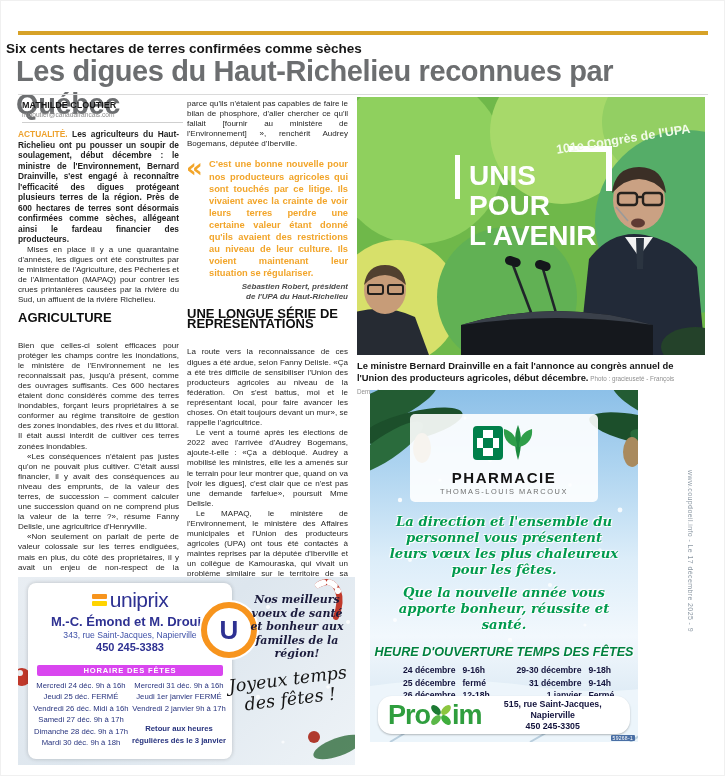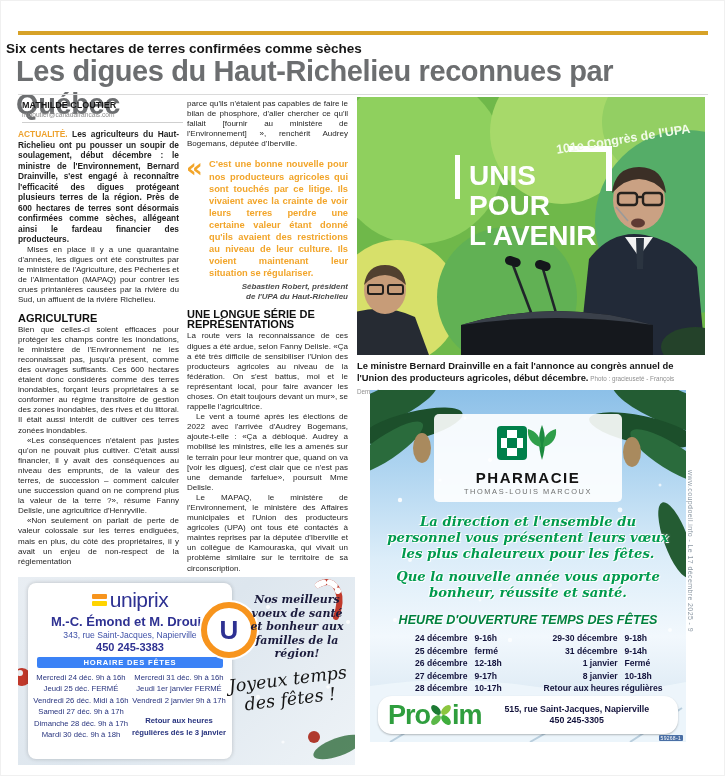--- a/index.html
+++ b/index.html
@@ -21,37 +21,37 @@
 
   
   .col{position:absolute;width:161px;font-size:8.05px;line-height:10.1px;text-align:justify;
        color:#1f1f1f;overflow:hidden;}
   .col1{left:18px;top:129px;height:446px;}
   .col2{left:187px;top:99px;height:477px;}
   .col p{margin:0;text-indent:9px;}
   .col p.noindent{text-indent:0;}
   .lead{font-weight:bold;font-size:8.35px;line-height:10.55px;}
   .lead .lead-label{color:#eda12d;}
-  .sec-title{font-weight:bold;font-size:11px;line-height:10px;margin:7px 0 2px;text-align:left;color:#0f0f0f;}
+  .sec-title{font-weight:bold;font-size:13px;line-height:10px;margin:7px 0 18px;text-align:left;color:#0f0f0f;}
 
   .quote{position:relative;margin:9px 0 7px;padding-left:22px;}
   .quote-mark{position:absolute;left:-1px;top:-3px;font-size:26px;font-weight:bold;color:#f2a52a;
               line-height:1;font-family:"DejaVu Sans",sans-serif;}
   .quote-text{font-weight:bold;color:#f2a52a;font-size:9.3px;line-height:12.1px;text-align:justify;}
   .quote-attr{margin-top:3px;text-align:right;font-style:italic;font-weight:bold;font-size:8px;
               line-height:10px;color:#4c4c4c;}
   .collab{text-align:right;font-style:italic;font-weight:bold;font-size:8.1px;margin-top:2px;}
 
   
   .photo{left:357px;top:97px;width:348px;height:258px;background:#5fae4c;overflow:hidden;}
   .caption{left:357px;top:360px;width:348px;font-size:9.4px;font-weight:bold;line-height:11.8px;color:#161616;}
   .credit{font-size:6.3px;font-weight:normal;color:#8f8f8f;}
 
   
-  .pharma{left:370px;top:390px;width:316px;height:352px;overflow:hidden;text-align:center;
+  .pharma{left:370px;top:390px;width:268px;height:352px;overflow:hidden;text-align:center;
           background:linear-gradient(180deg,#8cc0e8 0%,#aed4f0 22%,#dcedf9 48%,#f2f8fd 70%,#cfe1ef 100%);}
   .pharma-deco{left:0;top:0;width:316px;height:352px;pointer-events:none;}
   .ph-logo-box{position:relative;margin:24px auto 0;width:188px;padding:7px 0 6px;background:rgba(255,255,255,0.9);
                border-radius:5px;}
   .ph-logo-title{font-size:15px;font-weight:bold;letter-spacing:1.5px;color:#141414;margin-top:2px;}
   .ph-logo-sub{font-size:7.4px;letter-spacing:1.6px;color:#6f6f6f;margin-top:1px;}
   .ph-greet{position:relative;font-family:"DejaVu Serif",serif;font-style:italic;font-weight:bold;
             color:#009a4e;text-shadow:0 0 3px #fff,1px 1px 0 #fff,-1px -1px 0 #fff;padding:0 16px;}
   .ph-greet1{margin-top:12px;font-size:13.2px;line-height:16px;}
   .ph-greet2{margin-top:7px;font-size:13.2px;line-height:16px;}
@@ -83,21 +83,21 @@
              box-shadow:0 0 4px rgba(0,0,0,0.2);text-align:center;overflow:hidden;}
   .uni-logo{display:flex;align-items:center;justify-content:center;gap:3px;margin-top:7px;}
   .uni-bars{display:flex;flex-direction:column;gap:2px;}
   .uni-bar{width:15px;height:5px;border-radius:1px;}
   .uni-bar.orange{background:#f7941d;}
   .uni-bar.yellow{background:#ffd400;}
   .uni-word{font-size:21px;font-weight:normal;color:#2e3192;letter-spacing:-0.5px;line-height:20px;}
   .uni-owners{font-size:13px;font-weight:bold;color:#2e3192;margin-top:4px;}
   .uni-address{font-size:8.6px;color:#3f51a8;margin-top:1px;}
   .uni-phone{font-size:11px;font-weight:bold;color:#2e3192;margin-top:1px;}
-  .uni-band{margin:4px 9px 0;background:#3b82f6;color:#fff;font-size:7.6px;font-weight:bold;
+  .uni-band{margin:12px 9px 0;background:#d946ef;color:#fff;font-size:7.6px;font-weight:bold;
             letter-spacing:0.8px;line-height:11px;border-radius:2px;}
   .uni-sched{display:flex;margin-top:4px;padding:0 4px;}
   .uni-scol{flex:1;font-size:7.7px;color:#27337e;line-height:11.4px;}
   .uni-note{font-weight:bold;margin-top:9px;line-height:11.4px;}
   .uni-circle{position:absolute;left:183px;top:25px;width:44px;height:44px;background:#fff;
               border:6px solid #f7941d;border-radius:50%;box-shadow:0 0 0 2px #fff;
               display:flex;align-items:center;justify-content:center;}
   .uni-circle span{font-size:26px;font-weight:bold;color:#2e3192;line-height:1;}
   .uni-wish{position:absolute;left:226px;top:16px;width:106px;text-align:center;
             font-family:"DejaVu Serif",serif;font-style:italic;font-weight:bold;

